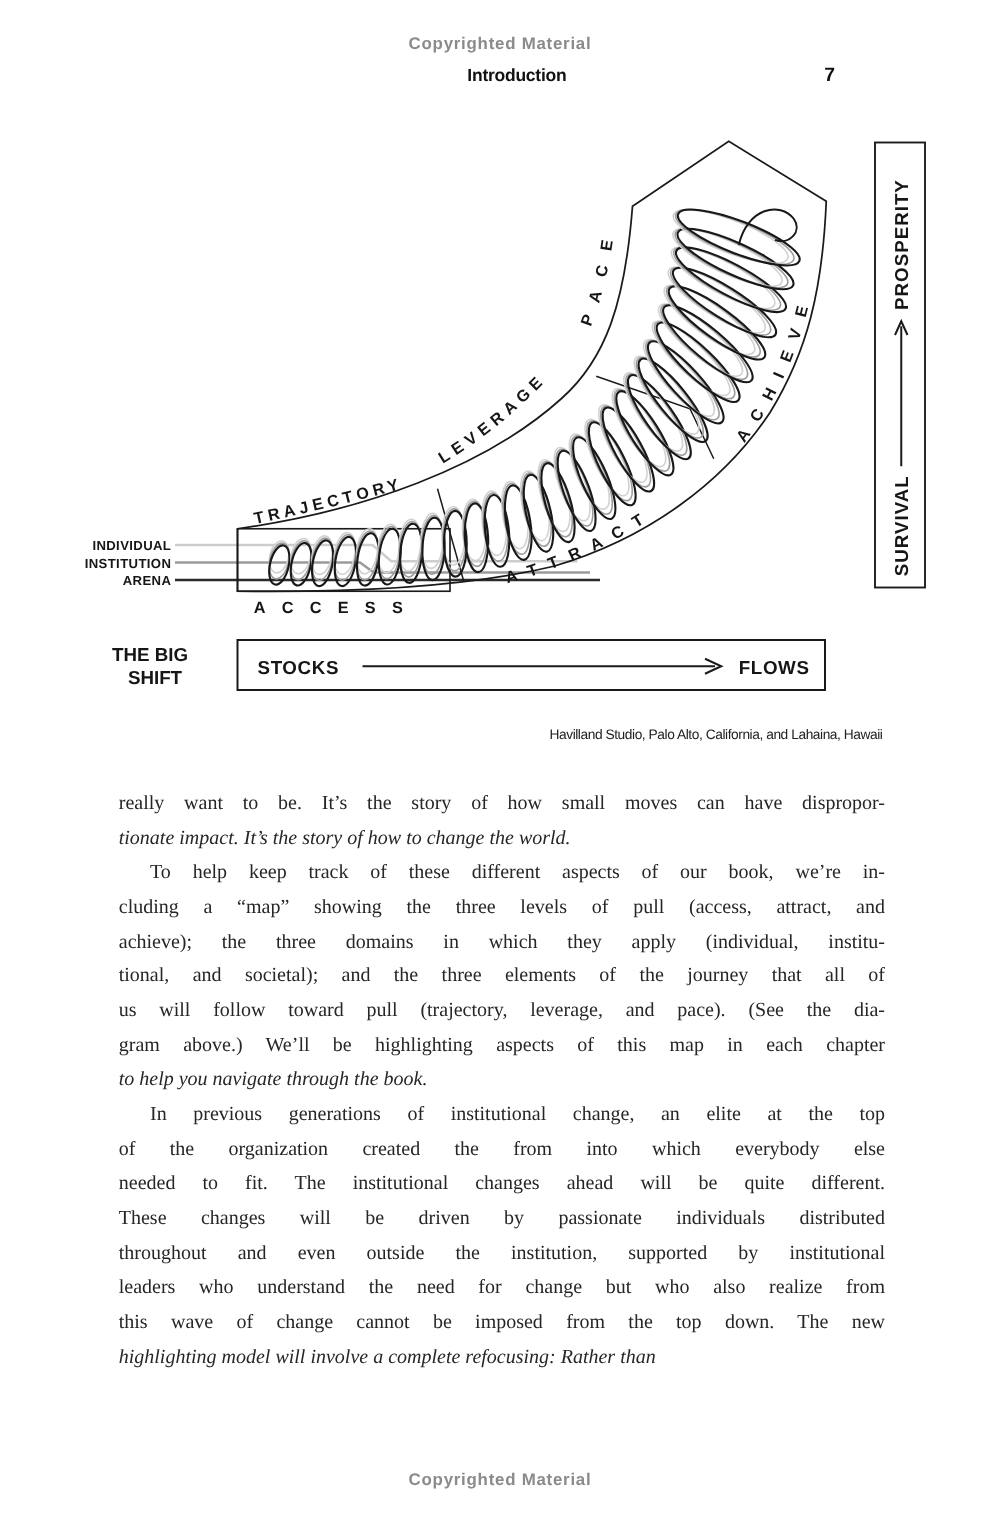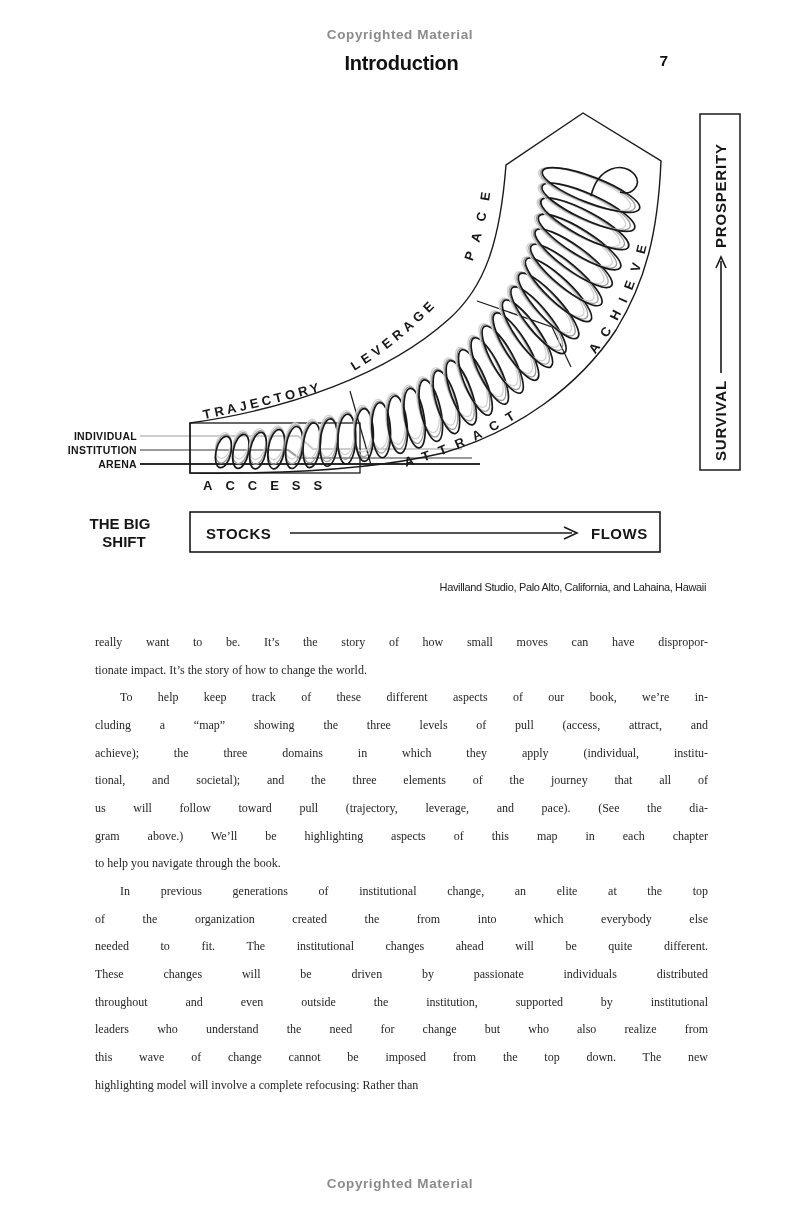--- a/index.html
+++ b/index.html
@@ -3,29 +3,29 @@
 <meta charset="utf-8">
 <style>
   html,body{margin:0;padding:0;background:#ffffff;}
   #page{position:relative;width:741px;height:1219px;background:#ffffff;overflow:hidden;
         font-family:"Liberation Sans",sans-serif;color:#1a1a1a;}
   .watermark{position:absolute;width:800px;text-align:center;color:#8b8b8b;
              font-weight:bold;font-size:13.5px;letter-spacing:.6px;}
   #wm-top{top:27px;}
   #wm-bottom{top:1176px;}
   #page-header{position:absolute;top:52px;left:95px;width:613px;height:22px;}
-  #page-title{position:absolute;left:0;width:100%;text-align:center;
-              font-size:20px;font-weight:600;letter-spacing:-.2px;color:#111;}
+  #page-title{position:absolute;left:12px;width:100%;text-align:center;
+              font-size:14px;font-weight:600;letter-spacing:-.2px;color:#111;}
   #page-number{position:absolute;right:40px;top:0;font-size:15.5px;font-weight:600;color:#111;}
   #diagram-wrap{position:absolute;top:0;left:0;width:800px;height:610px;}
   #body-text{position:absolute;top:629px;left:95px;width:613px;
              font-family:"Liberation Serif","DejaVu Serif",serif;
-             font-size:12px;line-height:27.65px;color:#262626;}
+             font-size:16px;line-height:27.65px;color:#262626;}
   .line{text-align:justify;text-align-last:justify;white-space:normal;}
-  .line.last{text-align-last:left;}
+  .line.last{text-align-last:left;font-style:italic;}
   .line.indent{text-indent:25px;}
   svg text{fill:#161616;}
   .band-label{font-size:13px;font-weight:600;}
   .side-label{font-size:10.5px;font-weight:bold;letter-spacing:.3px;}
   .axis-label{font-size:15px;font-weight:bold;letter-spacing:.8px;}
   .shift-label{font-size:15px;font-weight:bold;}
   .credit{font-size:11px;font-weight:500;letter-spacing:-.35px;fill:#222;}
 </style>
 </head>
 <body>

